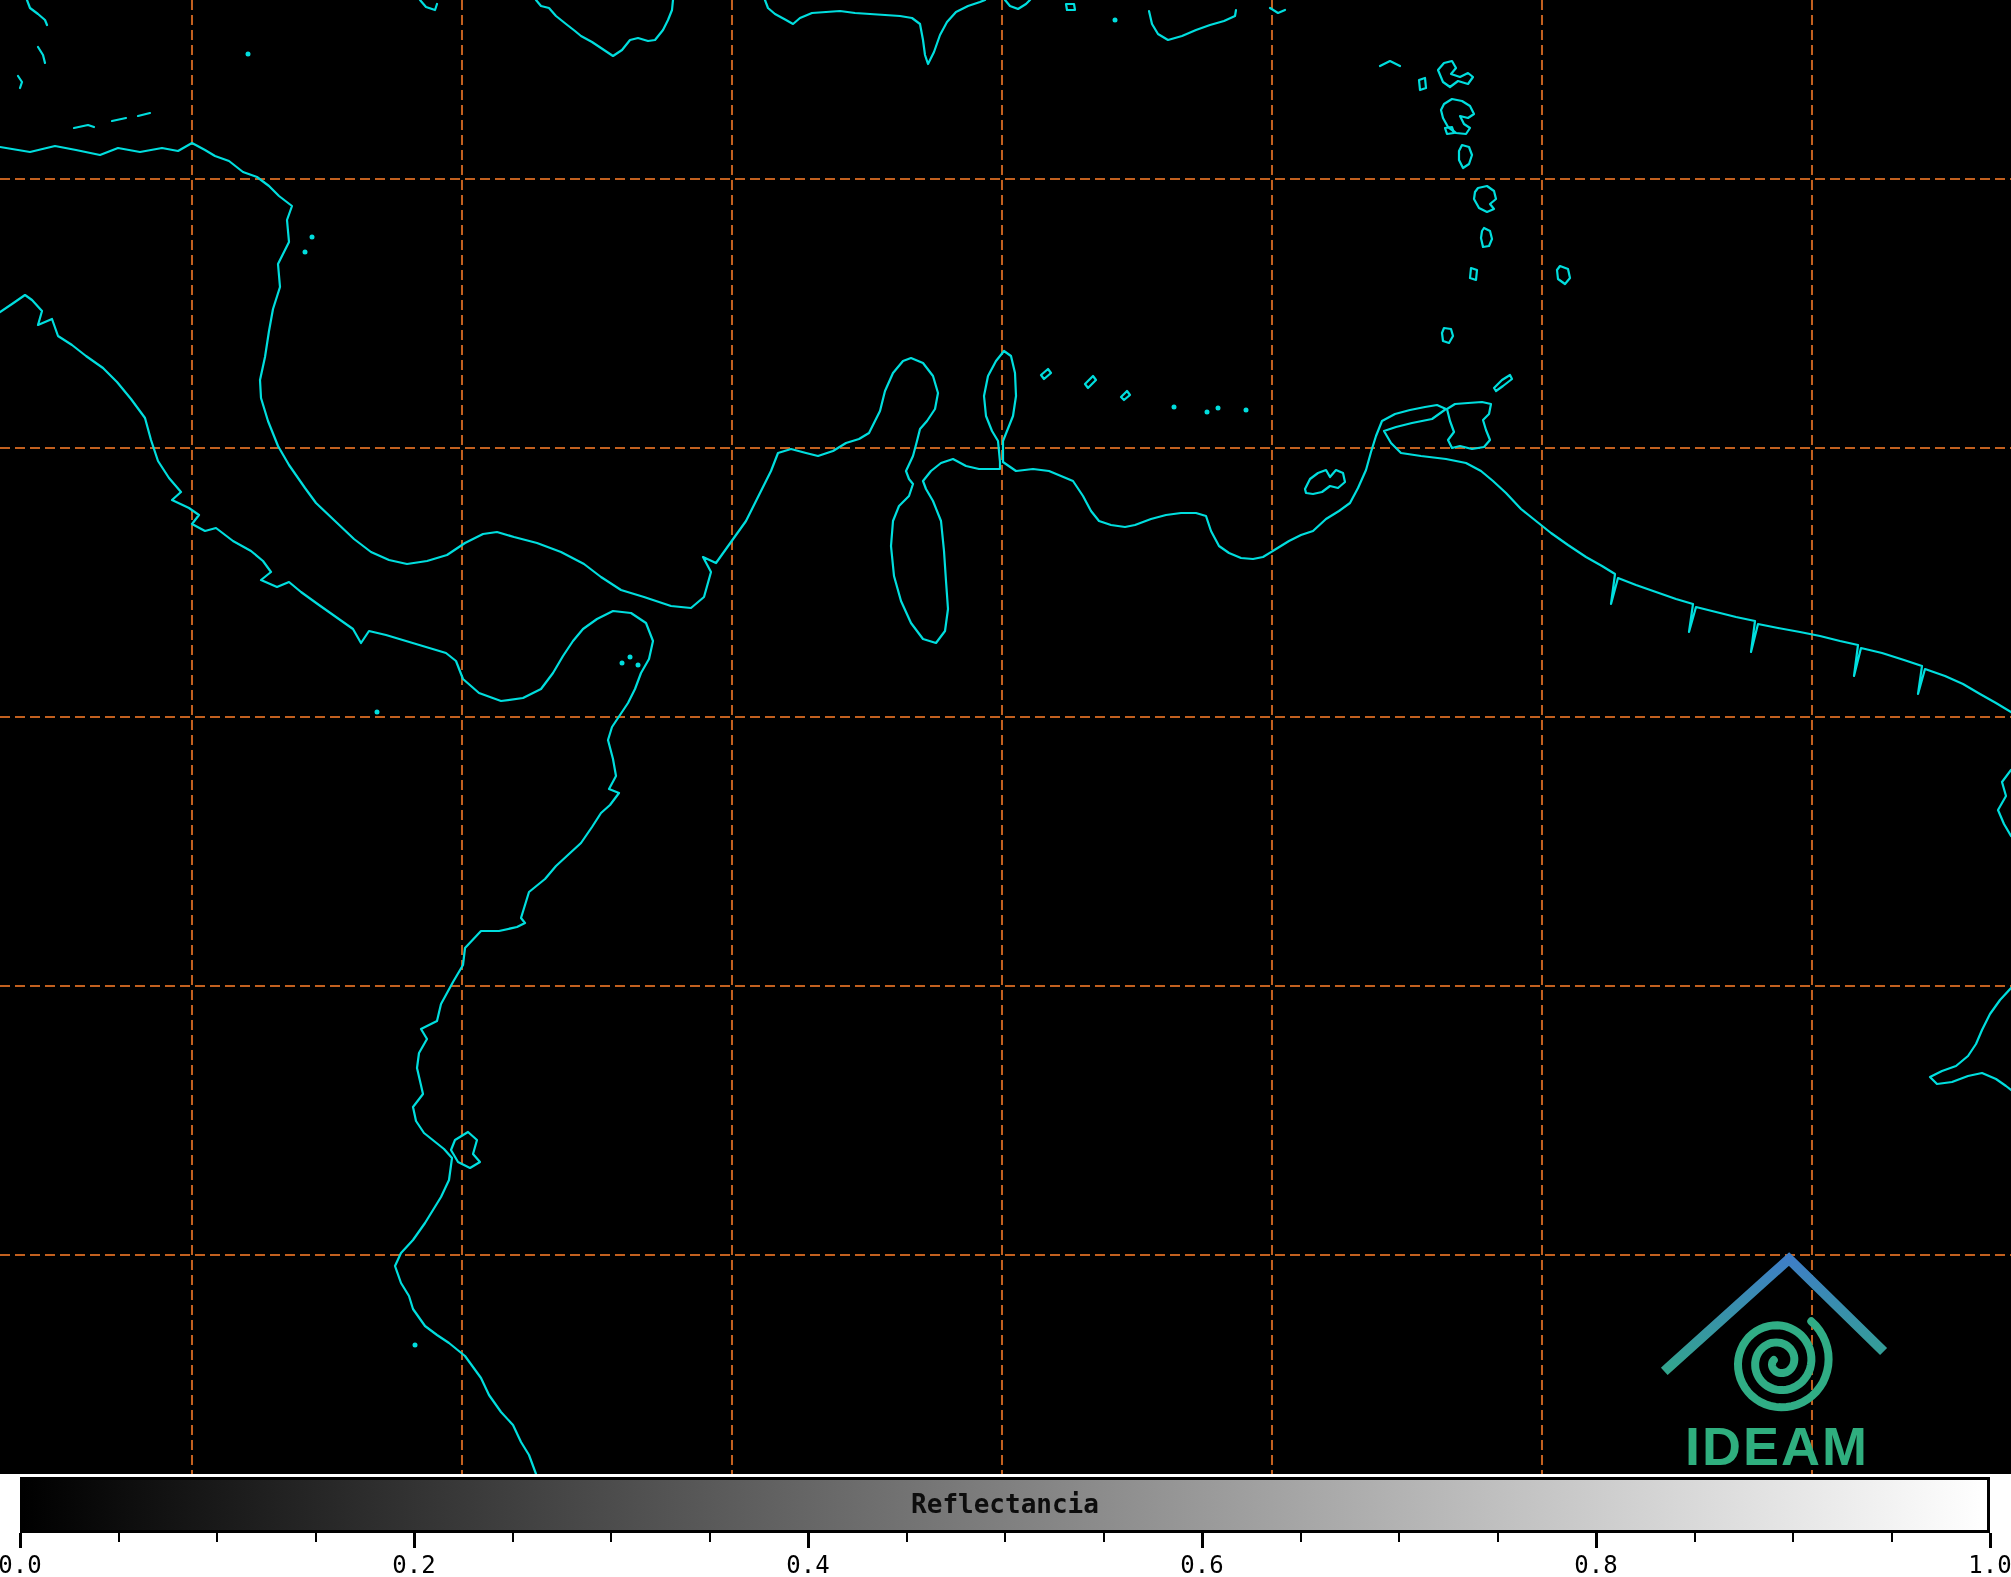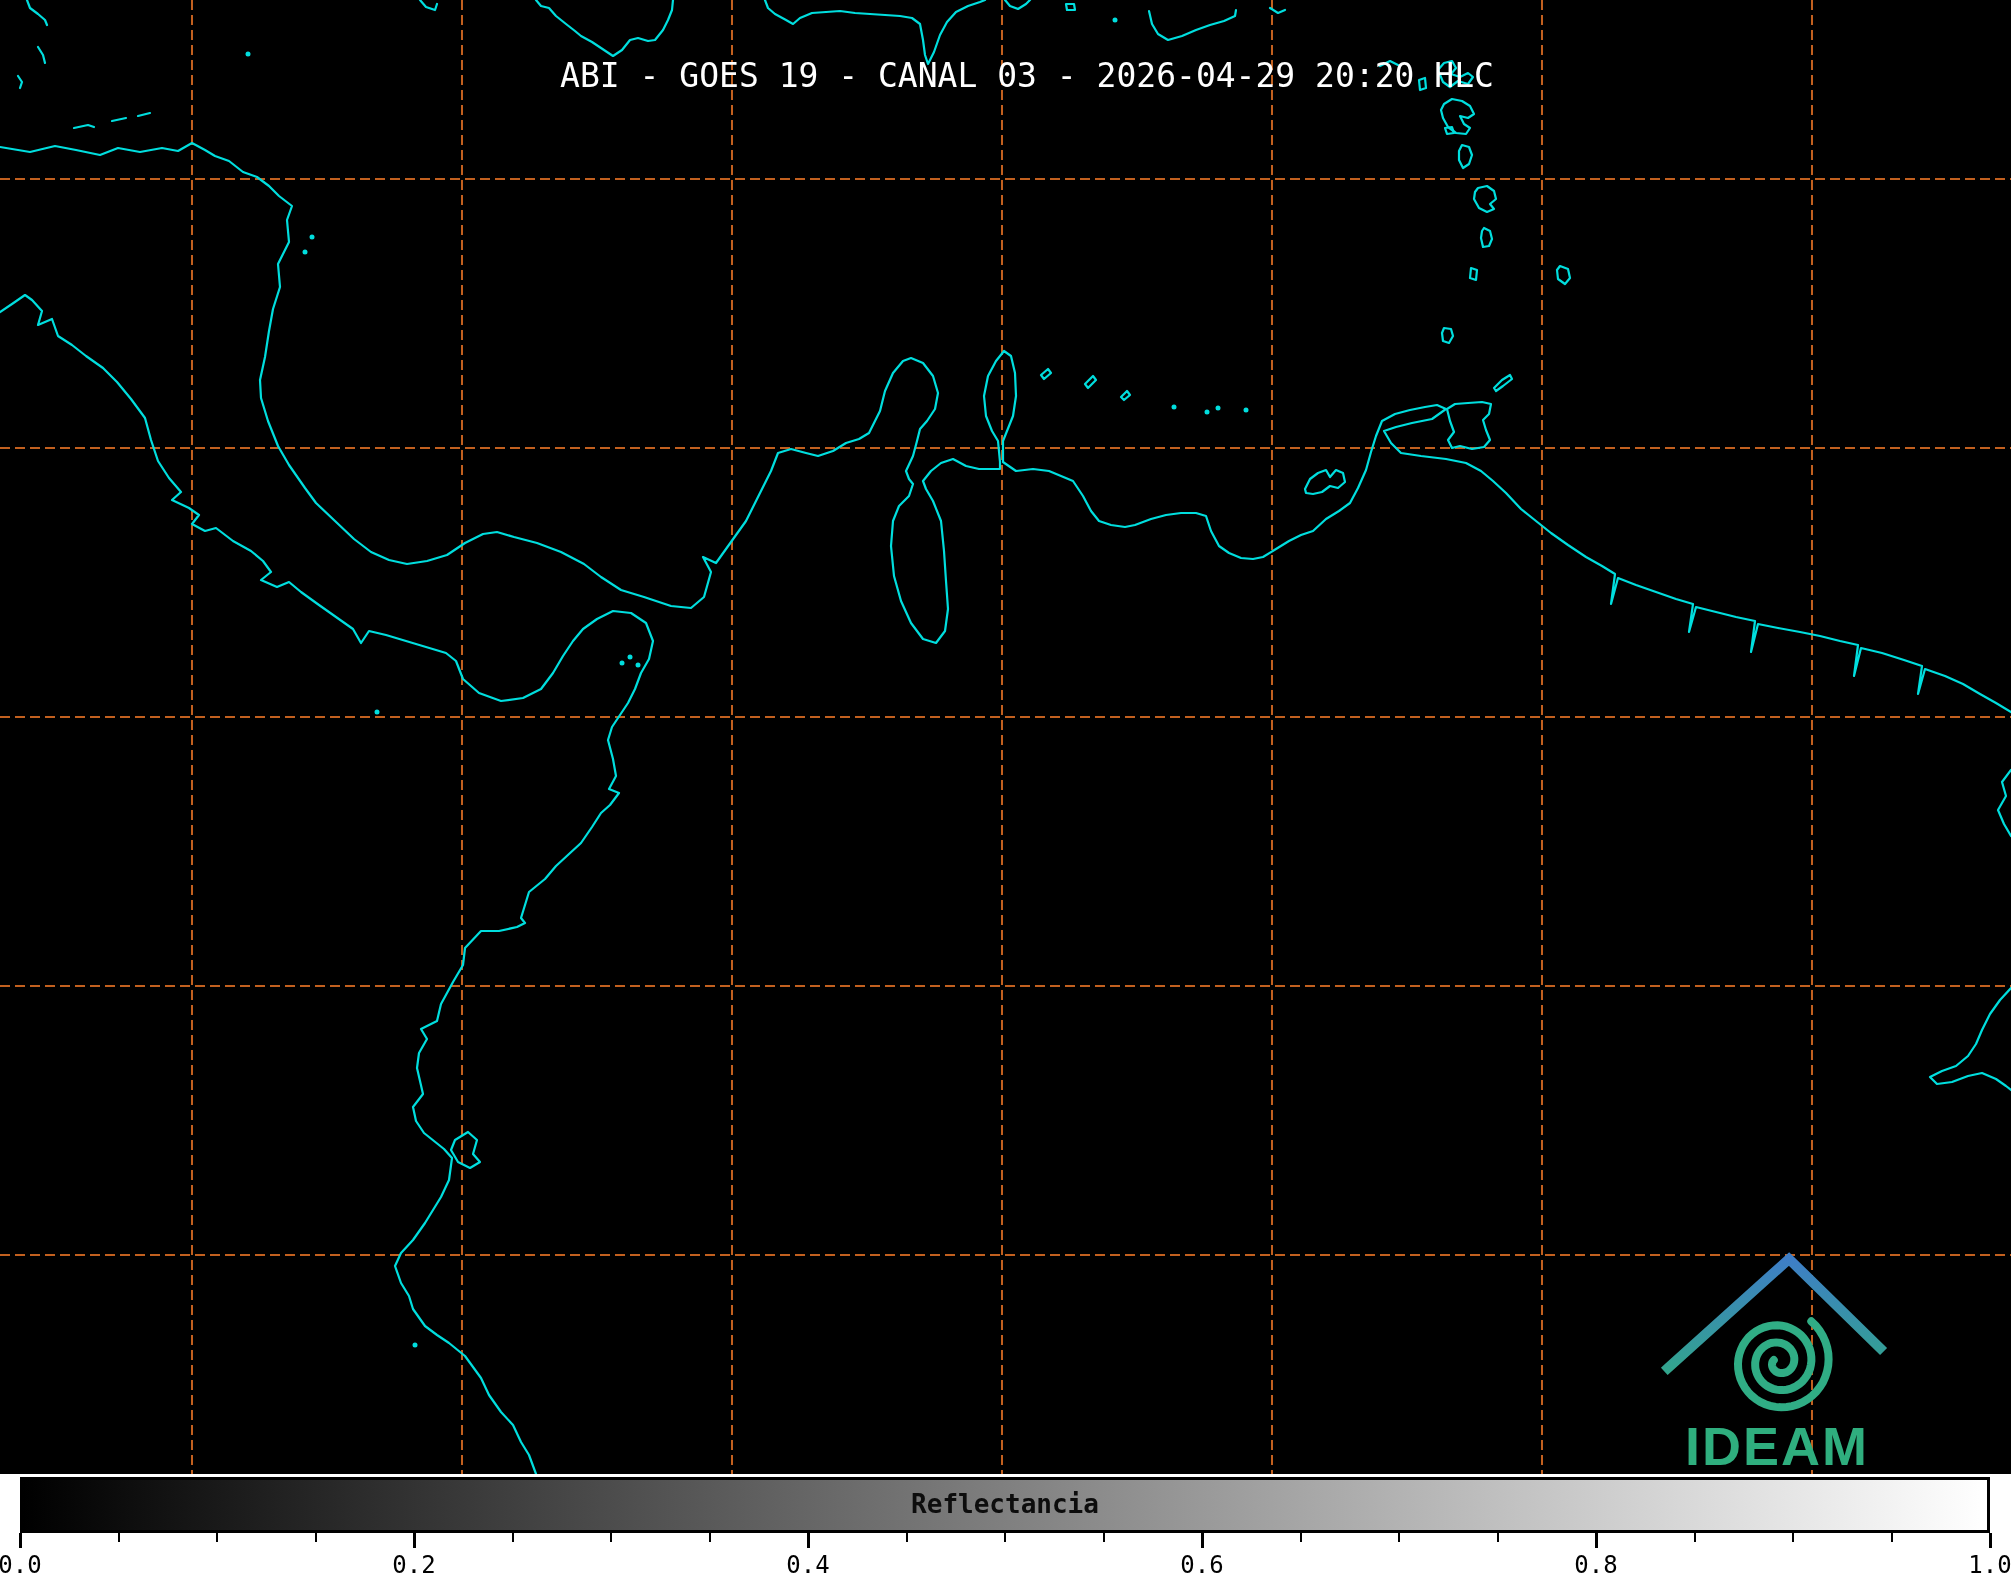--- a/index.html
+++ b/index.html
@@ -128,21 +128,20 @@
           <circle cx="1246" cy="410" r="2.5" fill="#00dede"></circle>
           <circle cx="1115" cy="20" r="2.5" fill="#00dede"></circle>
           <circle cx="415" cy="1345" r="2.5" fill="#00dede"></circle>
         </g>
       <g id="logo-group">
         <path id="logo-roof" fill="none" stroke-width="10" stroke-linecap="square" stroke-linejoin="miter" d="M 1668 1368 L 1789 1259 L 1880 1348" stroke="url(#logo-grad)"></path>
         <path id="logo-spiral" fill="none" stroke-width="8" stroke-linecap="round" d="M 1811.3 1321.3 L 1815.8 1325.7 L 1819.6 1330.6 L 1822.8 1335.9 L 1825.4 1341.6 L 1827.2 1347.4 L 1828.3 1353.4 L 1828.6 1359.4 L 1828.2 1365.4 L 1827.1 1371.3 L 1825.3 1376.9 L 1822.9 1382.3 L 1819.8 1387.3 L 1816.2 1391.8 L 1812.1 1395.8 L 1807.6 1399.3 L 1802.7 1402.2 L 1797.5 1404.5 L 1792.1 1406.1 L 1786.7 1407.0 L 1781.1 1407.3 L 1775.7 1406.9 L 1770.3 1405.8 L 1765.2 1404.2 L 1760.3 1401.9 L 1755.8 1399.1 L 1751.7 1395.7 L 1748.1 1392.0 L 1745.0 1387.8 L 1742.4 1383.3 L 1740.4 1378.6 L 1739.0 1373.7 L 1738.2 1368.8 L 1738.0 1363.8 L 1738.4 1358.8 L 1739.4 1354.0 L 1741.0 1349.4 L 1743.1 1345.0 L 1745.7 1341.0 L 1748.7 1337.3 L 1752.2 1334.1 L 1755.9 1331.3 L 1760.0 1329.0 L 1764.2 1327.3 L 1768.6 1326.1 L 1773.1 1325.4 L 1777.6 1325.3 L 1782.0 1325.7 L 1786.3 1326.7 L 1790.4 1328.1 L 1794.3 1330.1 L 1797.8 1332.4 L 1801.1 1335.2 L 1803.9 1338.3 L 1806.3 1341.7 L 1808.3 1345.3 L 1809.8 1349.1 L 1810.8 1353.0 L 1811.3 1356.9 L 1811.4 1360.9 L 1810.9 1364.8 L 1810.1 1368.6 L 1808.7 1372.2 L 1807.0 1375.5 L 1804.8 1378.6 L 1802.4 1381.4 L 1799.6 1383.9 L 1796.6 1385.9 L 1793.5 1387.6 L 1790.1 1388.9 L 1786.7 1389.7 L 1783.3 1390.1 L 1779.8 1390.1 L 1776.5 1389.6 L 1773.2 1388.8 L 1770.1 1387.6 L 1767.2 1386.0 L 1764.6 1384.2 L 1762.2 1382.0 L 1760.2 1379.6 L 1758.5 1377.0 L 1757.1 1374.2 L 1756.1 1371.4 L 1755.4 1368.5 L 1755.2 1365.5 L 1755.2 1362.6 L 1755.7 1359.7 L 1756.4 1357.0 L 1757.5 1354.4 L 1758.9 1352.0 L 1760.5 1349.9 L 1762.4 1347.9 L 1764.4 1346.3 L 1766.6 1344.9 L 1768.9 1343.8 L 1771.3 1343.0 L 1773.8 1342.6 L 1776.2 1342.4 L 1778.6 1342.6 L 1780.9 1343.0 L 1783.1 1343.7 L 1785.2 1344.6 L 1787.1 1345.8 L 1788.8 1347.2 L 1790.3 1348.7 L 1791.6 1350.4 L 1792.7 1352.2 L 1793.4 1354.1 L 1794.0 1356.0 L 1794.3 1358.0 L 1794.3 1359.9 L 1794.1 1361.8 L 1793.7 1363.6 L 1793.1 1365.2 L 1792.3 1366.8 L 1791.3 1368.2 L 1790.2 1369.5 L 1789.0 1370.6 L 1787.6 1371.5 L 1786.2 1372.2 L 1784.8 1372.7 L 1783.3 1373.0 L 1781.9 1373.1 L 1780.5 1373.0 L 1779.1 1372.8 L 1777.9 1372.4 L 1776.7 1371.9 L 1775.6 1371.2 L 1774.7 1370.4 L 1773.9 1369.6 L 1773.2 1368.7 L 1772.7 1367.7 L 1772.3 1366.7 L 1772.1 1365.7 L 1772.0 1364.7 L 1772.1 1363.8 L 1772.2 1362.9 L 1772.5 1362.0 L 1772.9 1361.3 L 1773.3 1360.6 L 1773.8 1360.1" stroke="#30ad85"></path>
         <text id="logo-text" text-anchor="middle" font-family="Liberation Sans, sans-serif" font-weight="bold" font-size="54" letter-spacing="2" x="1777" y="1465" fill="#2fae7e">IDEAM</text>
       </g>
     </svg>
-    <div id="image-title">ABI - GOES 19 - CANAL 03 - 2026-04-29 20:20 HLC</div>
   </div>
 
   <div id="colorbar-area" style="background: rgb(255, 255, 255);">
     <div id="colorbar" style="left: 20px; top: 3px; width: 1970px; height: 56px; background: linear-gradient(to right, rgb(0, 0, 0), rgb(255, 255, 255));"></div>
     <div id="colorbar-label" style="left: 1005px; top: 15px;">Reflectancia</div>
     <div id="ticks-holder">
         <div class="cb-tick" style="left: 18.5px; top: 59px; width: 3px; height: 15px; background: rgb(0, 0, 0);"></div>
         <div class="cb-tick-label" style="left: 20px; top: 77px;">0.0</div>
         <div class="cb-tick" style="left: 412.5px; top: 59px; width: 3px; height: 15px; background: rgb(0, 0, 0);"></div>
         <div class="cb-tick-label" style="left: 414px; top: 77px;">0.2</div>

